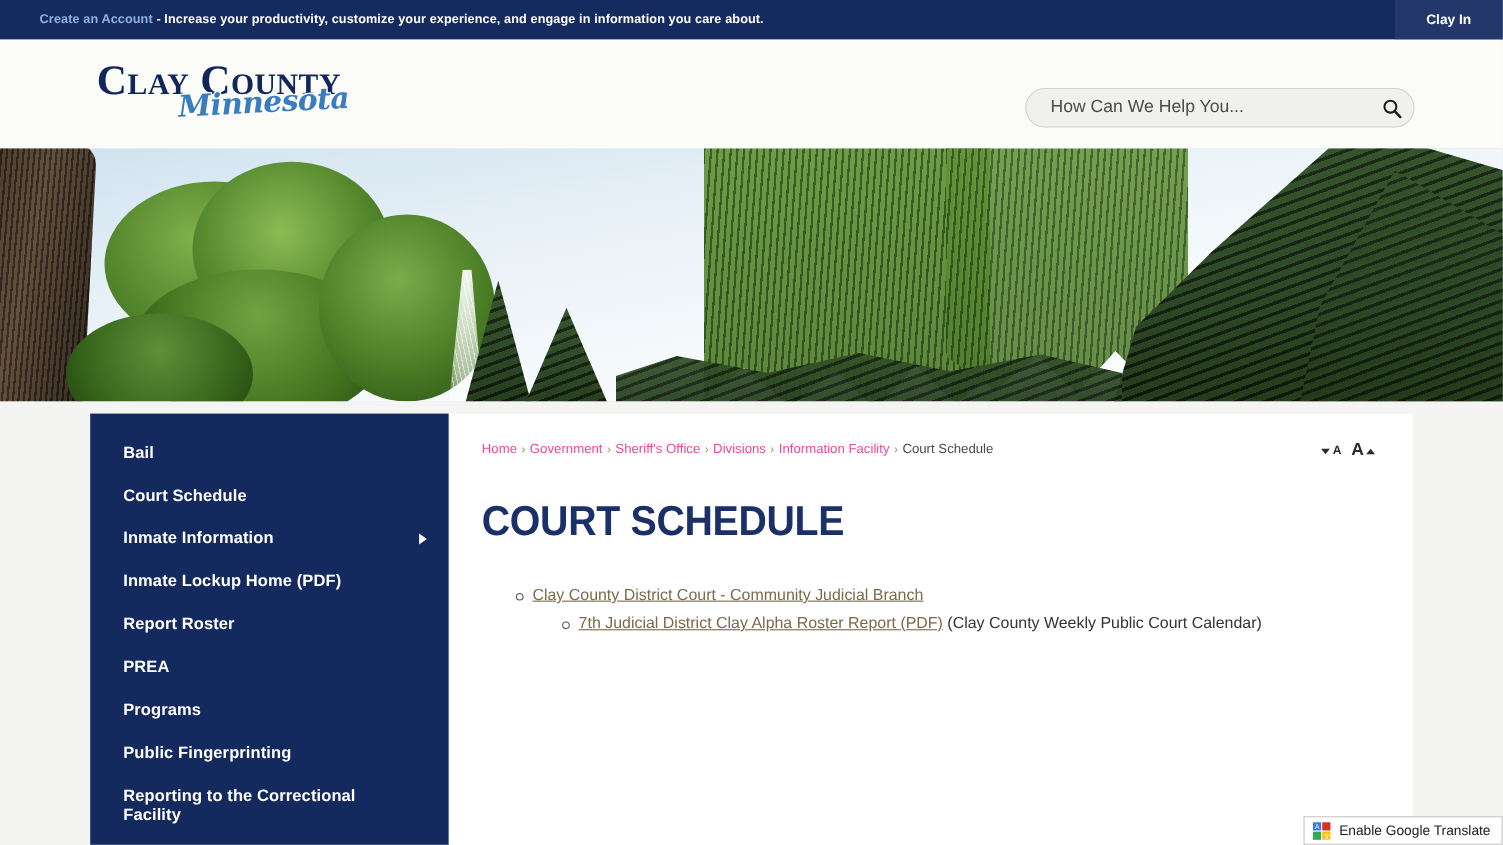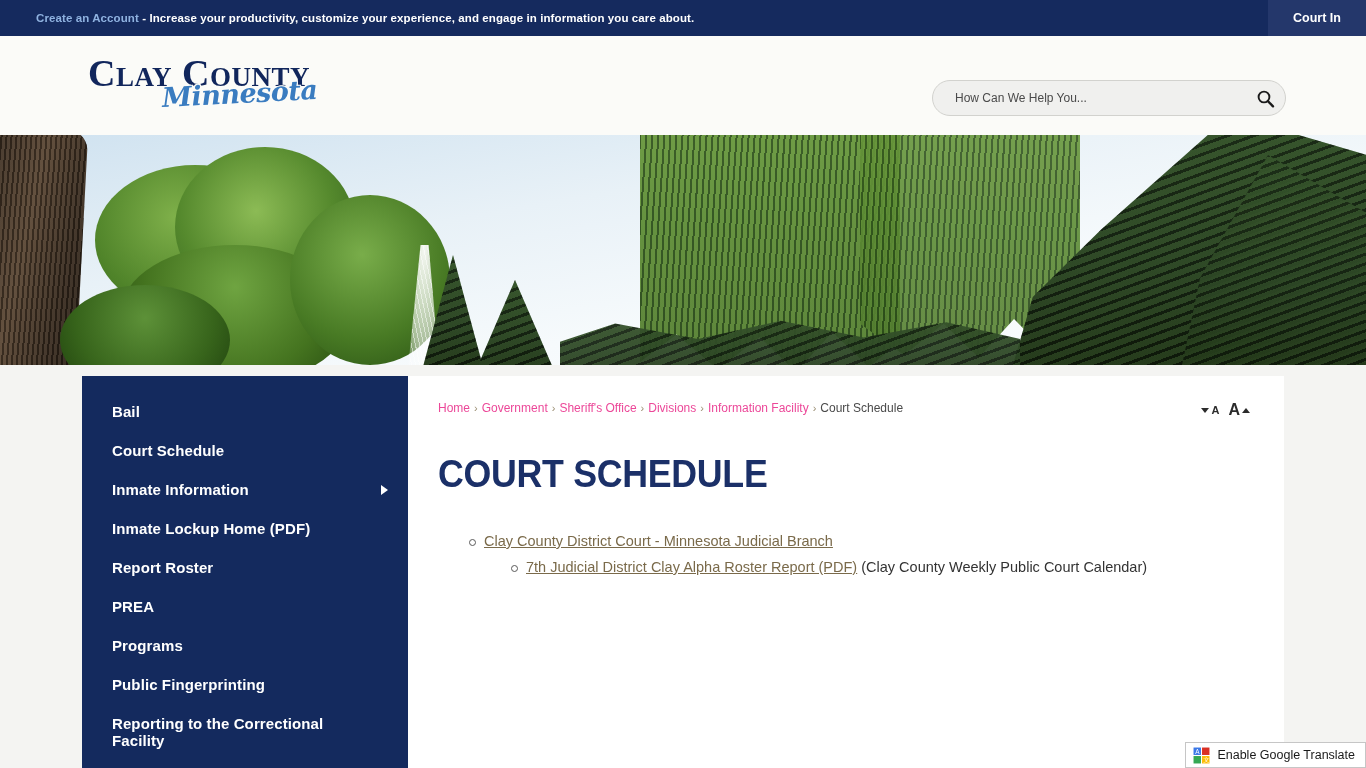--- a/index.html
+++ b/index.html
@@ -70,21 +70,21 @@
     width: 354px; height: 36px;
     background: #f0f0ee;
     border: 1px solid #d2d2ce;
     border-radius: 18px;
     display: flex; align-items: center;
   }
   .searchwrap input {
     flex: 1;
     border: none; outline: none; background: transparent;
     font-family: "Liberation Sans", sans-serif;
-    font-size: 12px; color: #b91c1c;
+    font-size: 16px; color: #b91c1c;
     padding: 0 10px 0 22px;
   }
   .searchwrap input::placeholder { color: #4a4a4a; opacity: 1; }
   .search-icon {
     width: 40px; height: 34px;
     display: flex; align-items: center; justify-content: center;
     cursor: pointer;
   }
 
   
@@ -263,21 +263,21 @@
   .glogo { width: 17px; height: 17px; display: block; }
   .gtrans-label { font-size: 12.5px; color: #1a1a1a; white-space: nowrap; }
 </style>
 </head>
 <body>
 
 <div class="topbar">
   <div class="topbar-msg">
     <a class="acct-link" href="#">Create an Account</a><span> - Increase your productivity, customize your experience, and engage in information you care about.</span>
   </div>
-  <button class="signin-btn">Court In</button>
+  <button class="signin-btn">Clay In</button>
 </div>
 
 <div class="masthead">
 
   <a class="logo" href="#">
     <div class="logo-main">Clay County</div>
     <div class="logo-sub">Minnesota</div>
   </a>
 
   <div class="searchwrap">
@@ -357,21 +357,21 @@
           <span class="fs-large">A</span>
           <span class="tri-up"></span>
         </a>
       </div>
     </div>
 
     <h1 class="page-title">COURT SCHEDULE</h1>
 
     <ul class="linklist">
       <li>
-        <a href="#" class="doclink">Clay County District Court - Minnesota Judicial Branch</a>
+        <a href="#" class="doclink">Clay County District Court - Community Judicial Branch</a>
         <ul>
           <li>
             <a href="#" class="doclink">7th Judicial District Clay Alpha Roster Report (PDF)</a><span class="note"> (Clay County Weekly Public Court Calendar)</span>
           </li>
         </ul>
       </li>
     </ul>
 
   </main>
 </div>

